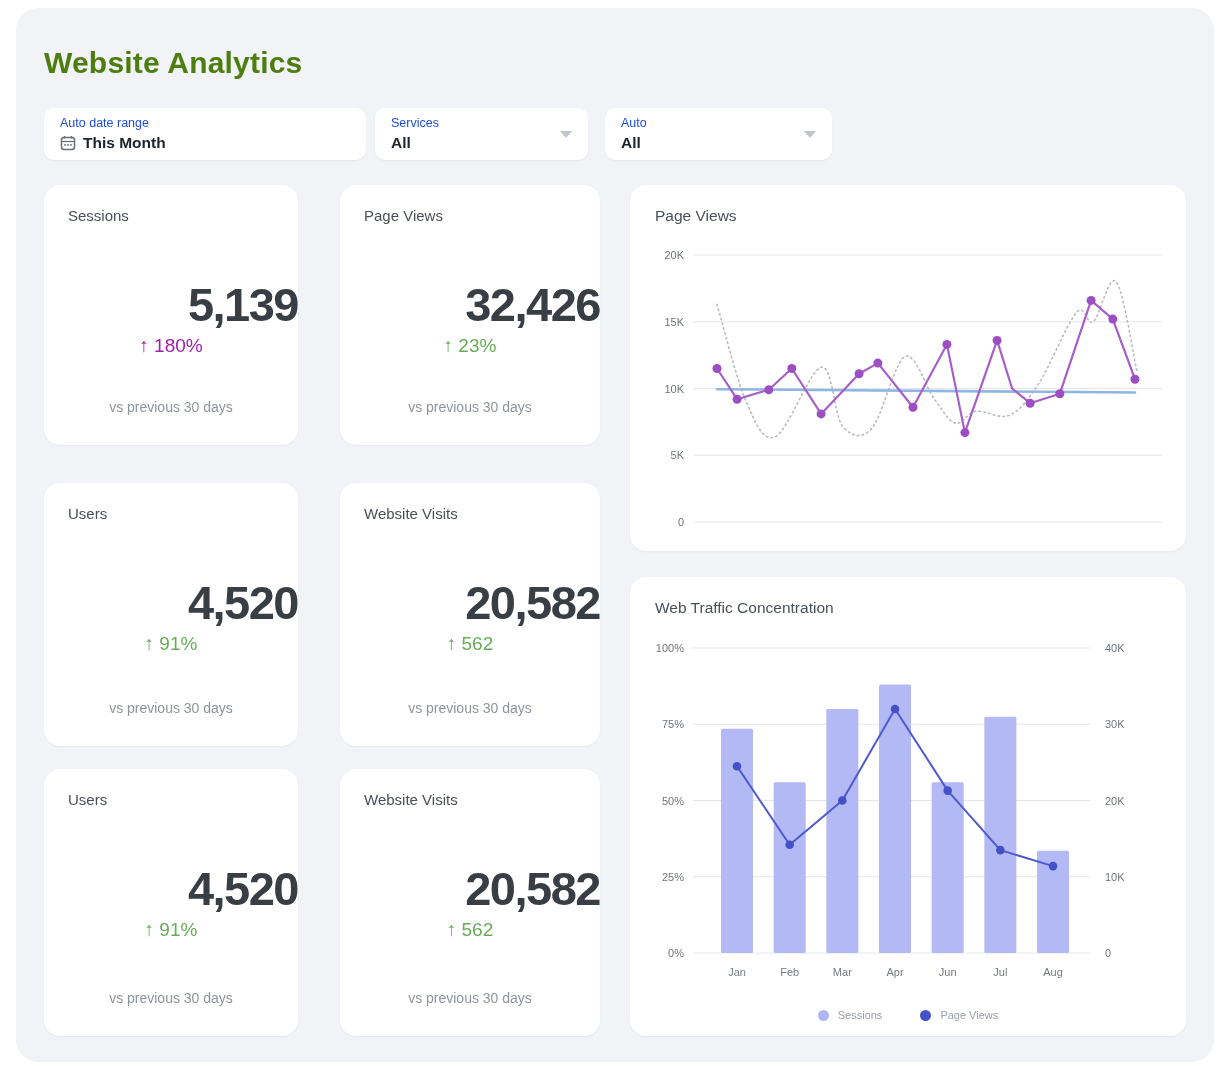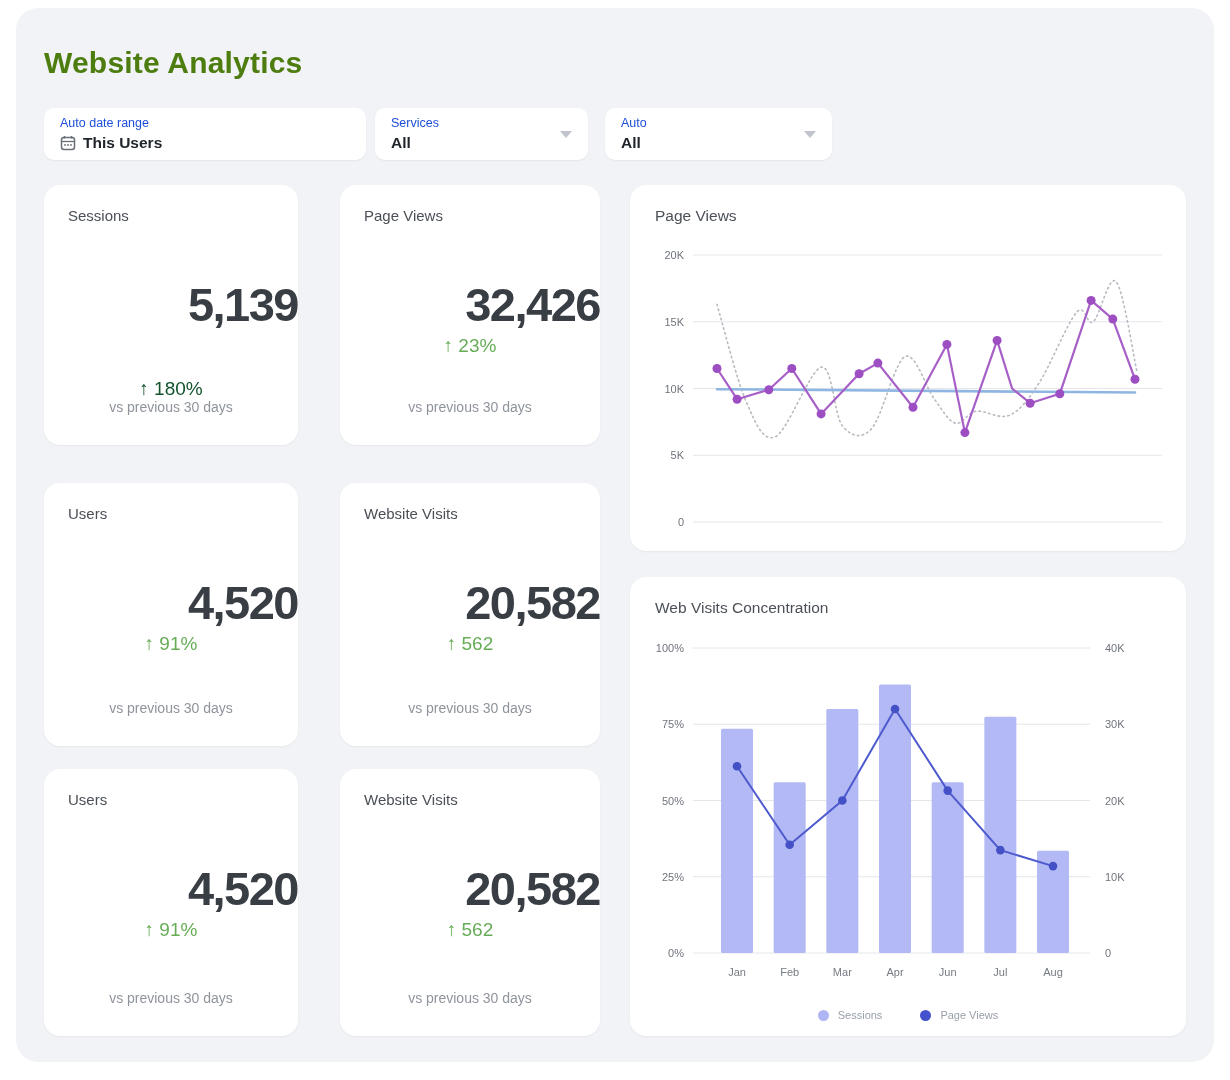--- a/index.html
+++ b/index.html
@@ -83,21 +83,21 @@
         <svg width="16" height="16" viewBox="0 0 16 16">
           <rect x="1.5" y="2.5" width="13" height="12" rx="2.5" fill="none" stroke="#6a6f77" stroke-width="1.5"></rect>
           <line x1="1.5" y1="6.5" x2="14.5" y2="6.5" stroke="#6a6f77" stroke-width="1.3"></line>
           <line x1="4.5" y1="1" x2="4.5" y2="3.5" stroke="#6a6f77" stroke-width="1.5"></line>
           <line x1="11.5" y1="1" x2="11.5" y2="3.5" stroke="#6a6f77" stroke-width="1.5"></line>
           <circle cx="5" cy="10" r=".9" fill="#6a6f77"></circle>
             <circle cx="8" cy="10" r=".9" fill="#6a6f77"></circle>
             <circle cx="11" cy="10" r=".9" fill="#6a6f77"></circle>
         </svg>
       </span>
-      <span>This Users</span>
+      <span>This Month</span>
     </div>
   </div>
 
   <div class="fcard f2">
     <div class="flabel">Services</div>
     <div class="fvalue">
         <span>All</span>
       </div>
     <div class="chev"></div>
   </div>
@@ -106,21 +106,21 @@
     <div class="flabel">Auto</div>
     <div class="fvalue">
         <span>All</span>
       </div>
     <div class="chev"></div>
   </div>
 
   <div class="kcard" style="left:28px;top:177px;width:254px;height:260px">
     <div class="klabel">Sessions</div>
     <div class="kvalue">5,139</div>
-    <div class="kchange" style="color: #14532d; margin-top: 43px;">↑ 180%</div>
+    <div class="kchange" style="color: #a21caf;">↑ 180%</div>
     <div class="kcaption">vs previous 30 days</div>
   </div>
   <div class="kcard" style="left:324px;top:177px;width:260px;height:260px">
     <div class="klabel">Page Views</div>
     <div class="kvalue">32,426</div>
     <div class="kchange" style="color: rgb(103, 173, 88);">↑ 23%</div>
     <div class="kcaption">vs previous 30 days</div>
   </div>
   <div class="kcard" style="left:28px;top:475px;width:254px;height:263px">
     <div class="klabel">Users</div>
@@ -176,21 +176,21 @@
         <circle cx="367.1" cy="155.4" r="4.5" fill="#9c4ec2"></circle>
         <circle cx="400.1" cy="218.2" r="4.5" fill="#9c4ec2"></circle>
         <circle cx="429.8" cy="208.8" r="4.5" fill="#9c4ec2"></circle>
         <circle cx="461.1" cy="115.4" r="4.5" fill="#9c4ec2"></circle>
         <circle cx="482.8" cy="134.1" r="4.5" fill="#9c4ec2"></circle>
         <circle cx="505" cy="194.2" r="4.5" fill="#9c4ec2"></circle>
       </svg>
   </div>
 
   <div class="ccard bottom">
-    <div class="ctitle">Web Visits Concentration</div>
+    <div class="ctitle">Web Traffic Concentration</div>
     <svg class="chart" width="556" height="459" viewBox="0 0 556 459">
         <line x1="63" y1="71" x2="460" y2="71" stroke="#e4e6ea" stroke-width="1"></line>
         <text x="54" y="75" text-anchor="end" fill="#6f747c" font-size="11" font-family="&quot;Liberation Sans&quot;, sans-serif">100%</text>
         <text x="475" y="75" text-anchor="start" fill="#6f747c" font-size="11" font-family="&quot;Liberation Sans&quot;, sans-serif">40K</text>
         <line x1="63" y1="147.25" x2="460" y2="147.25" stroke="#e4e6ea" stroke-width="1"></line>
         <text x="54" y="151.25" text-anchor="end" fill="#6f747c" font-size="11" font-family="&quot;Liberation Sans&quot;, sans-serif">75%</text>
         <text x="475" y="151.25" text-anchor="start" fill="#6f747c" font-size="11" font-family="&quot;Liberation Sans&quot;, sans-serif">30K</text>
         <line x1="63" y1="223.5" x2="460" y2="223.5" stroke="#e4e6ea" stroke-width="1"></line>
         <text x="54" y="227.5" text-anchor="end" fill="#6f747c" font-size="11" font-family="&quot;Liberation Sans&quot;, sans-serif">50%</text>
         <text x="475" y="227.5" text-anchor="start" fill="#6f747c" font-size="11" font-family="&quot;Liberation Sans&quot;, sans-serif">20K</text>

